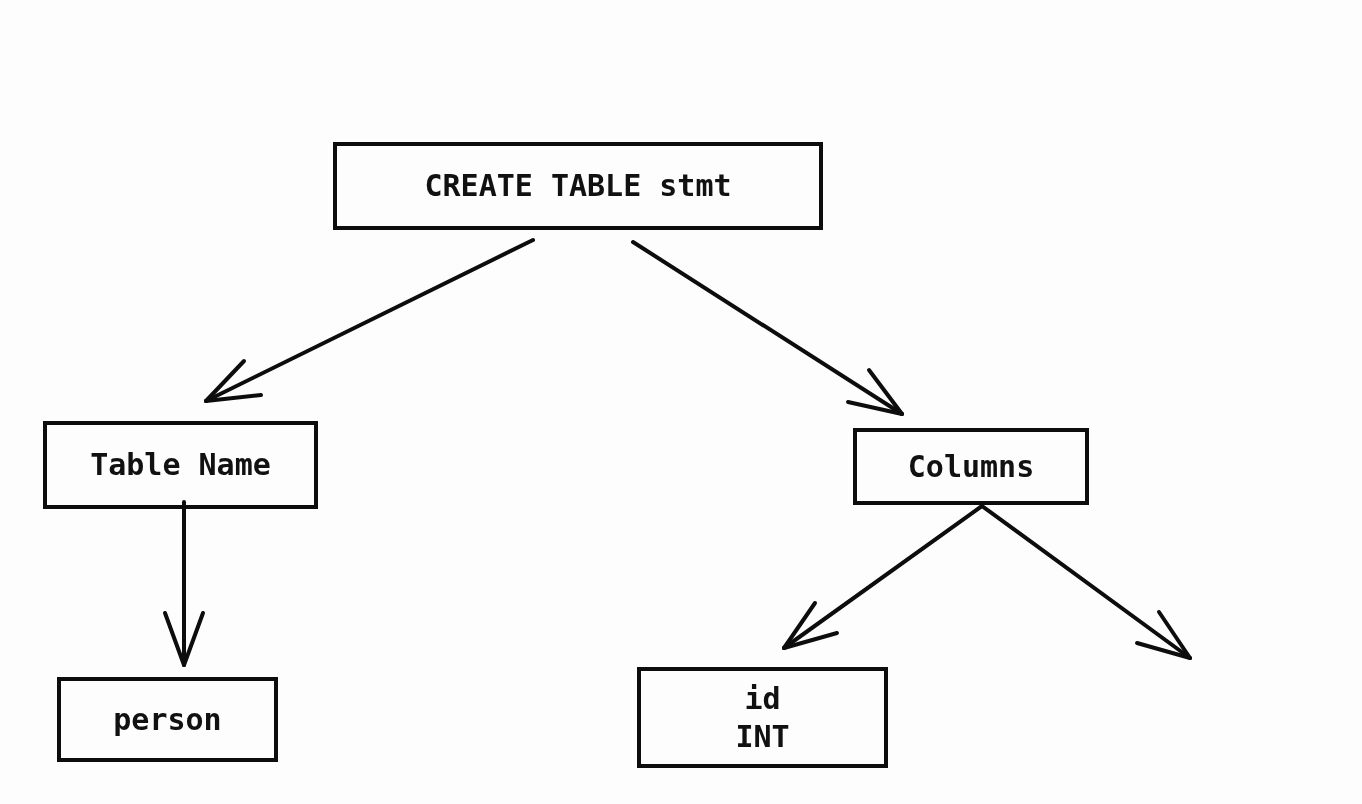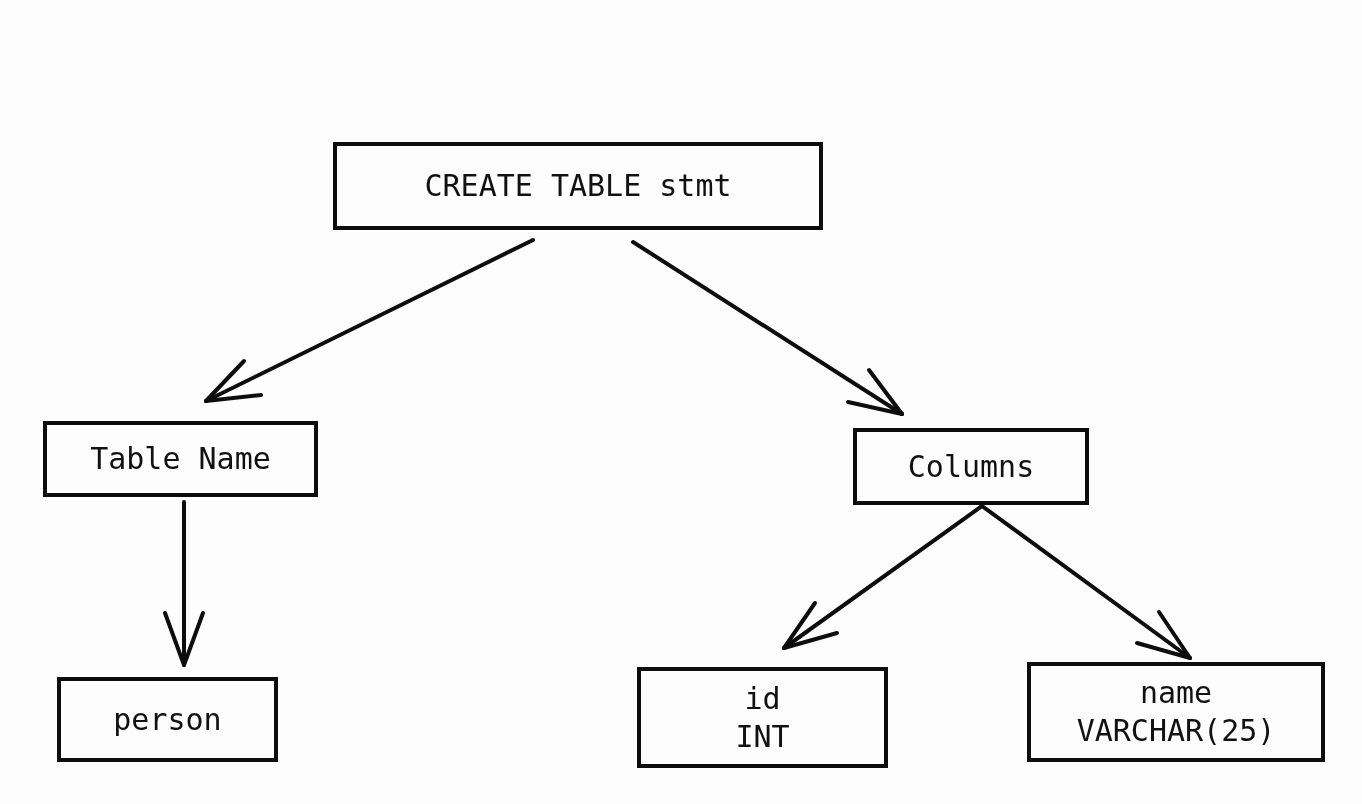--- a/index.html
+++ b/index.html
@@ -15,25 +15,25 @@
   .sql {
     position: absolute; left: 130px; top: 52px;
     font-size: 30px; font-weight: bold; letter-spacing: 0.7px;
     white-space: pre; color: #111;
   }
   .node {
     position: absolute; box-sizing: border-box;
     border: 4px solid #0d0d0d; background: #fdfdfd;
     display: flex; flex-direction: column;
     align-items: center; justify-content: center;
-    font-size: 30px; font-weight: normal; line-height: 38px;
+    font-size: 30px; font-weight: bold; line-height: 38px;
     text-align: center; color: #111;
   }
   .node-root       { left: 333px;  top: 142px; width: 490px; height: 88px;  }
-  .node-table-name { left: 43px;   top: 421px; width: 275px; height: 76px;  }
+  .node-table-name { left: 43px;   top: 421px; width: 275px; height: 88px;  }
   .node-columns    { left: 853px;  top: 428px; width: 236px; height: 77px;  }
   .node-person     { left: 57px;   top: 677px; width: 221px; height: 85px;  }
   .node-id         { left: 637px;  top: 667px; width: 251px; height: 101px; }
   .node-name       { left: 1027px; top: 662px; width: 298px; height: 100px; }
   svg.edges {
     position: absolute; left: 0; top: 0;
     width: 1362px; height: 804px; pointer-events: none;
   }
   svg.edges line {
     stroke: #0d0d0d; stroke-width: 4; stroke-linecap: round; fill: none;
@@ -59,24 +59,20 @@
 
   <div class="node node-person">
     <span>person</span>
   </div>
 
   <div class="node node-id">
     <span>id</span>
     <span>INT</span>
   </div>
 
-  <div class="node node-name">
-    <span>name</span>
-    <span>VARCHAR(25)</span>
-  </div>
 
   <svg class="edges" viewBox="0 0 1362 804">
 
     <g>
       <line x1="533" y1="240" x2="206" y2="401"></line>
       <line x1="206" y1="401" x2="244" y2="361"></line>
       <line x1="206" y1="401" x2="261" y2="395"></line>
     </g>
 
     <g>

